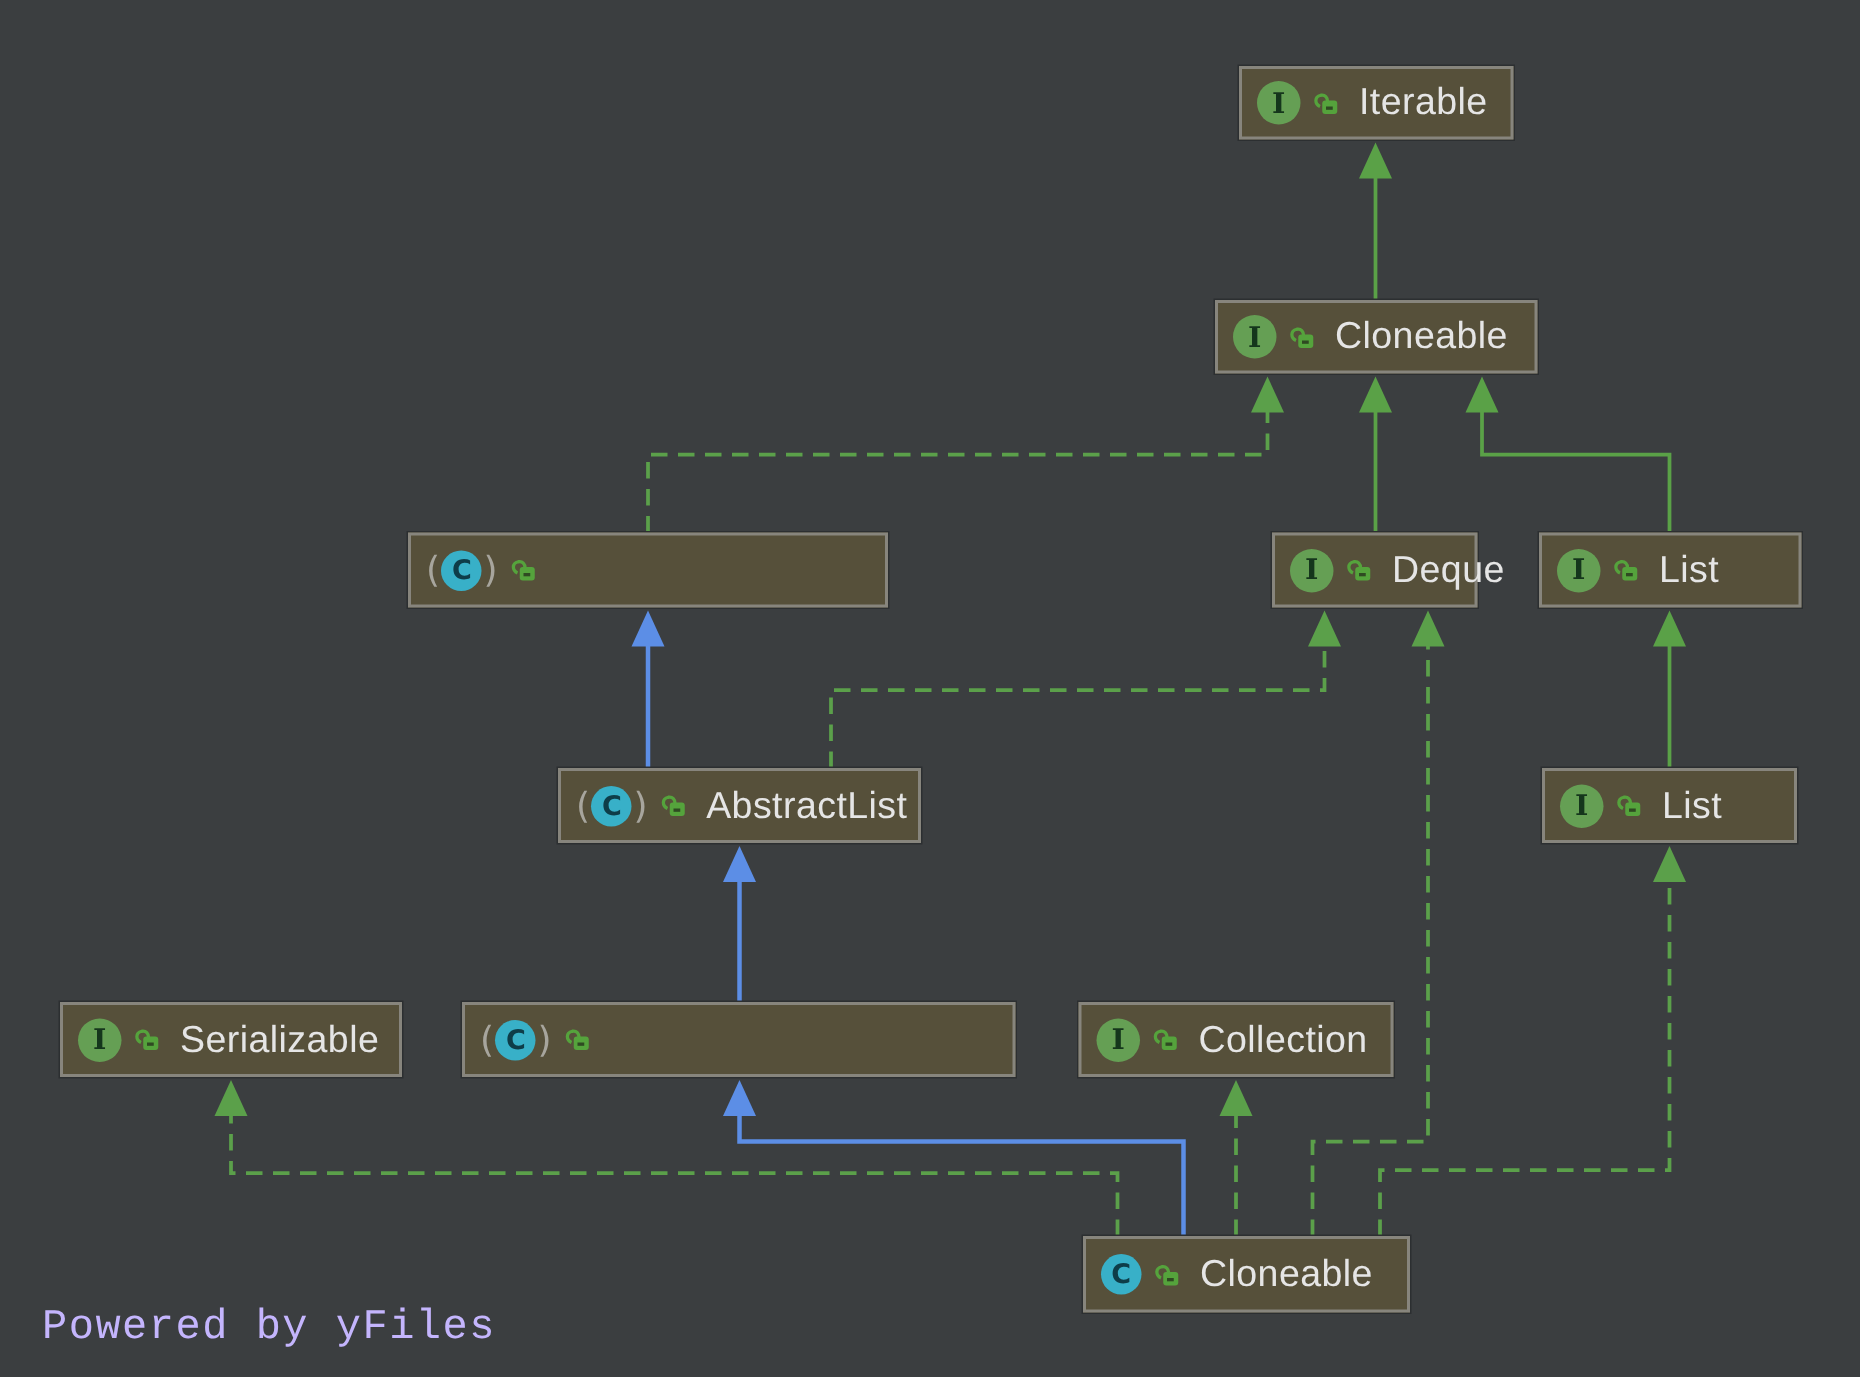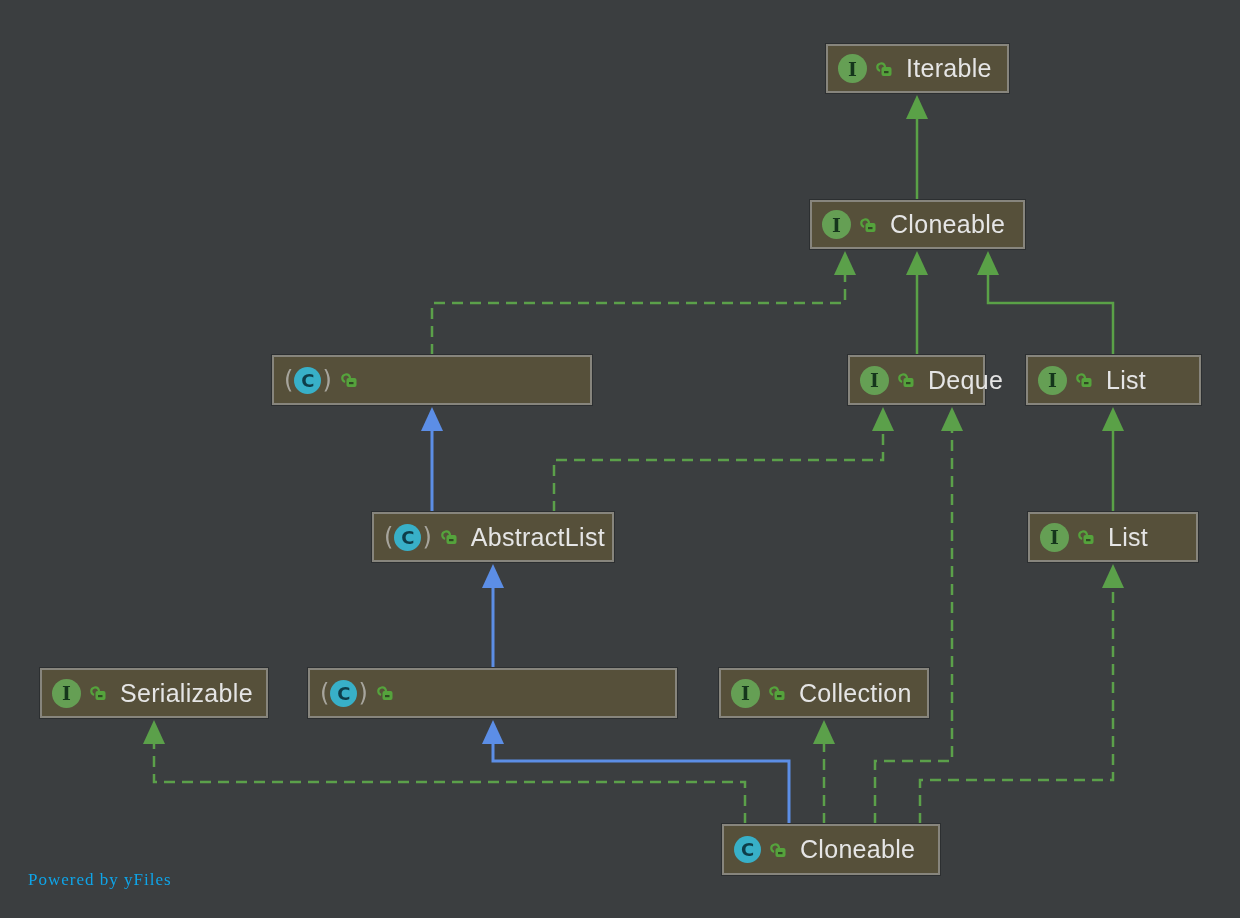--- a/index.html
+++ b/index.html
@@ -38,22 +38,22 @@
   }
   .paren{
     color:#a7a59d;font-size:24px;font-weight:400;line-height:1;
     font-family:"DejaVu Sans", sans-serif;
   }
   .paren.l{margin-right:1px;}
   .paren.r{margin-left:1px;}
   .keyicon{margin-left:8px;flex:0 0 auto;}
   #watermark{
     position:absolute;left:28px;top:870px;z-index:3;
-    color:#0ea5e9;font-size:17px;letter-spacing:1px;
-    font-family:Liberation Serif, serif;
+    color:#c4b5fd;font-size:28px;letter-spacing:1px;
+    font-family:Liberation Mono, monospace;
   }
 </style>
 </head>
 <body>
 
 <div id="canvas">
   <svg id="edges" width="1240" height="918">
       <g>
         <path d="M917 200 L917 116" fill="none" stroke="#5aa147" stroke-width="2.5"></path>
         <polygon points="917,95 906,119 928,119" fill="#5aa147"></polygon>

